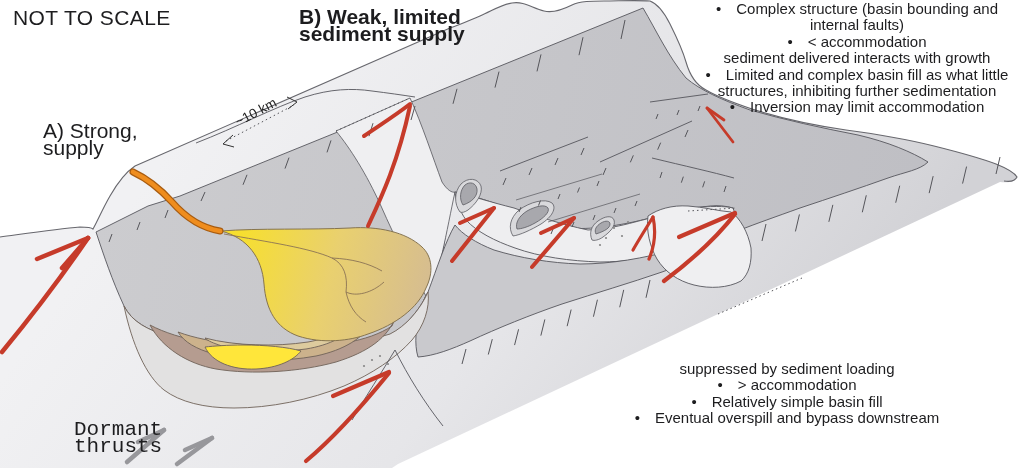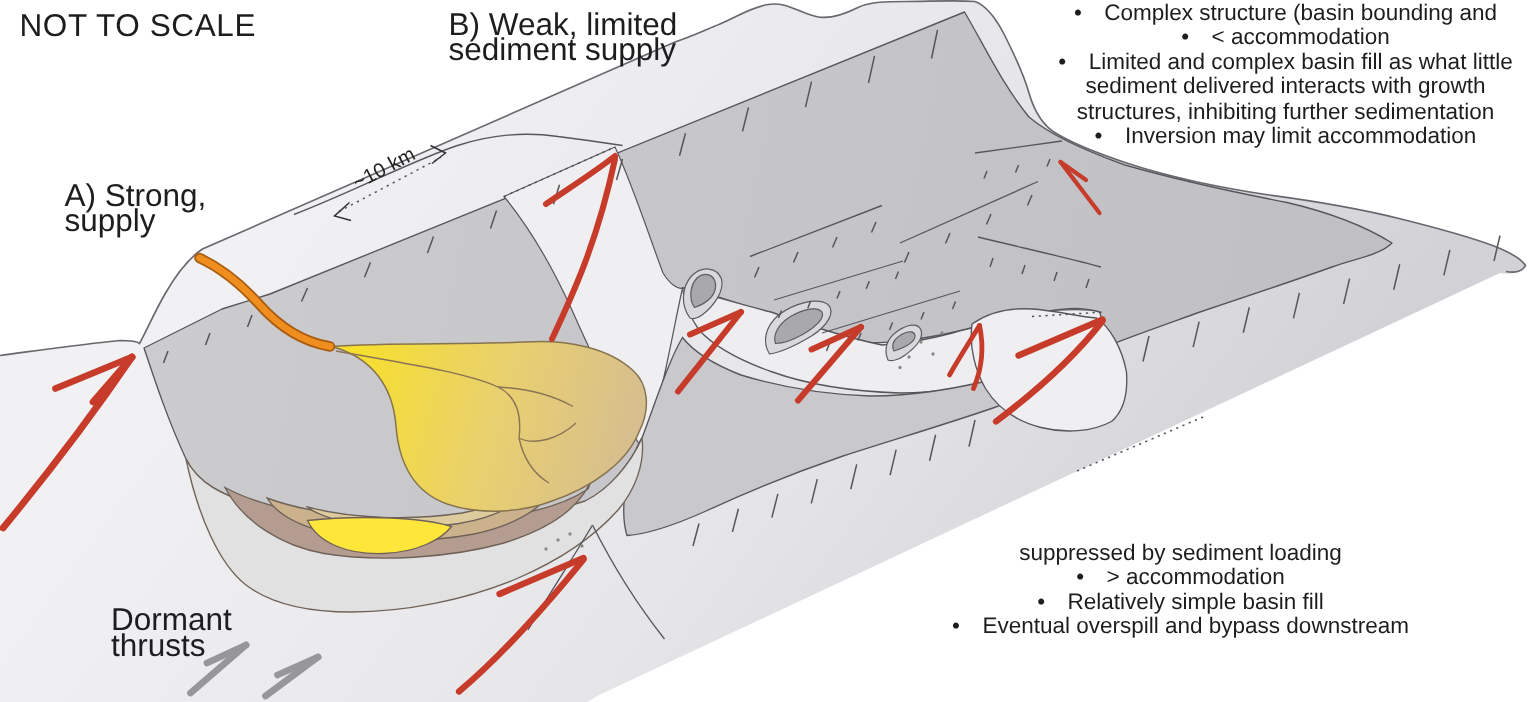--- a/index.html
+++ b/index.html
@@ -4,23 +4,23 @@
 <style>
   html,body{margin:0;padding:0;background:#ffffff;}
   .stage{
     position:relative;width:1024px;height:468px;background:#fff;overflow:hidden;
     font-family:"Liberation Sans", sans-serif;color:#1d1d1f;
   }
   .stage svg{position:absolute;left:0;top:0;}
   .lbl{position:absolute;font-size:21px;line-height:17px;white-space:nowrap;}
   .lbl div{white-space:nowrap;}
   #not-to-scale{left:13px;top:9px;letter-spacing:.4px;}
-  #label-b{left:299px;top:8px;}
+  #label-b{left:299px;top:8px;font-weight:bold;}
   #label-a{left:43px;top:122px;}
-  #label-dormant{left:74px;top:405px;}
+  #label-dormant{left:74px;top:421px;font-family:Liberation Mono, monospace;}
   .bullets{position:absolute;font-size:15px;line-height:16.4px;text-align:center;}
   #weak-notes{left:690px;top:1px;width:334px;}
   #strong-notes{left:587px;top:361px;width:400px;}
   .bullet-line{white-space:nowrap;}
 </style>
 </head>
 <body>
 
 <div class="stage">
 
@@ -237,23 +237,24 @@
 <div class="lbl" id="label-a">
       <div class="bullet-line">A) Strong,</div>
       <div class="bullet-line">supply</div>
     </div>
 <div class="lbl" id="label-dormant">
       <div class="bullet-line">Dormant</div>
       <div class="bullet-line">thrusts</div>
     </div>
 <div class="bullets" id="weak-notes">
       <div class="bullet-line">•  Complex structure (basin bounding and</div>
+      <div class="bullet-line">internal faults)</div>
       <div class="bullet-line">•  &lt; accommodation</div>
+      <div class="bullet-line">sediment delivered interacts with growth</div>
       <div class="bullet-line">•  Limited and complex basin fill as what little</div>
-      <div class="bullet-line">sediment delivered interacts with growth</div>
       <div class="bullet-line">structures, inhibiting further sedimentation</div>
       <div class="bullet-line">•  Inversion may limit accommodation</div>
     </div>
 <div class="bullets" id="strong-notes">
       <div class="bullet-line">suppressed by sediment loading</div>
       <div class="bullet-line">•  &gt; accommodation</div>
       <div class="bullet-line">•  Relatively simple basin fill</div>
       <div class="bullet-line">•  Eventual overspill and bypass downstream</div>
     </div>
 

